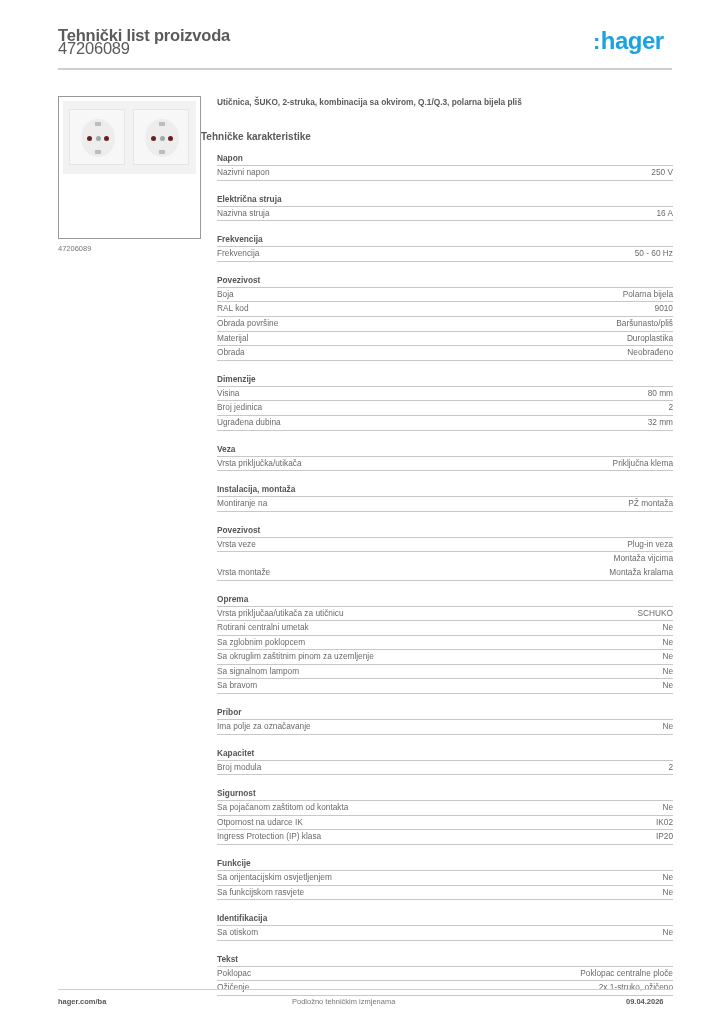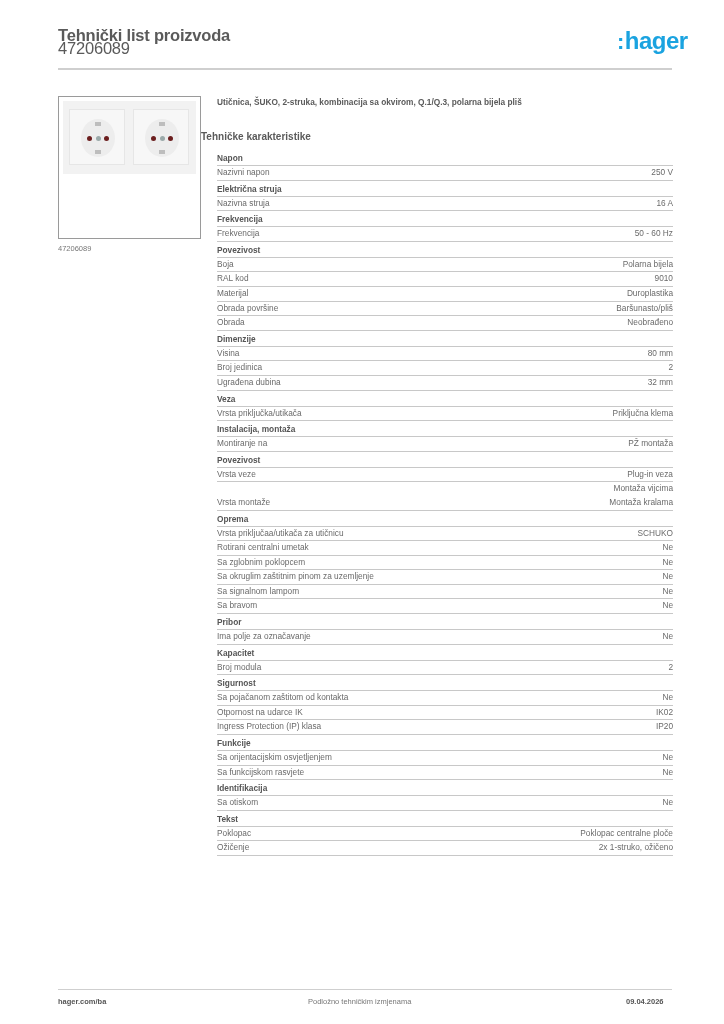--- a/index.html
+++ b/index.html
@@ -1,49 +1,49 @@
 <!DOCTYPE html>
 <html><head>
   <meta charset="utf-8">
   <style>
     * { box-sizing: border-box; margin: 0; padding: 0; }
     html, body { width: 724px; height: 1024px; background: #ffffff; overflow: hidden; }
     body { position: relative; font-family: "Liberation Sans", sans-serif; color: #555; }
 
     .header-title { position: absolute; left: 58px; top: 26px; font-size: 16.5px; font-weight: bold; color: #5a5a5a; letter-spacing: -0.2px; }
     .header-code { position: absolute; left: 58px; top: 39px; font-size: 16.5px; color: #5a5a5a; letter-spacing: -0.2px; }
-    .logo { position: absolute; left: 593px; top: 27px; font-size: 24px; font-weight: bold; color: #1aa3e0; letter-spacing: -0.5px; margin-left: 24px; }
+    .logo { position: absolute; left: 593px; top: 27px; font-size: 24px; font-weight: bold; color: #1aa3e0; letter-spacing: -0.5px; }
     .logo .colon { font-size: 22px; margin-right: 1px; }
     .header-rule { position: absolute; left: 58px; top: 68px; width: 614px; height: 2px; background: #cfcfcf; }
 
     .image-box { position: absolute; left: 58px; top: 96px; width: 143px; height: 143px; border: 1px solid #9a9a9a; background: #fff; }
     .product-photo { position: absolute; left: 4px; top: 4px; width: 133px; height: 73px; background: #f2f2f2; }
     .socket-frame { position: absolute; top: 8px; width: 56px; height: 56px; background: #f7f7f7; border: 1px solid #e6e6e6; }
     .socket-frame.left { left: 6px; }
     .socket-frame.right { left: 70px; }
     .socket-insert { position: absolute; left: 11px; top: 9px; width: 34px; height: 38px; border-radius: 50%; background: #ededed; }
     .pin { position: absolute; top: 17px; width: 5px; height: 5px; border-radius: 50%; background: #6b1e1e; }
     .pin.l { left: 6px; } .pin.r { left: 23px; }
     .pin.c { left: 14.5px; background: #9aa9a9; }
     .clip { position: absolute; left: 14px; width: 6px; height: 4px; background: #bdbdbd; }
     .clip.t { top: 3px; } .clip.b { top: 31px; }
     .image-caption { position: absolute; left: 58px; top: 244px; font-size: 7.5px; color: #777; }
 
     .product-desc { position: absolute; left: 217px; top: 97px; font-size: 8.3px; font-weight: bold; color: #5a5a5a; }
     .specs-heading { position: absolute; left: 201px; top: 131px; font-size: 10px; font-weight: bold; color: #5a5a5a; }
 
     .specs { position: absolute; left: 217px; top: 150px; width: 456px; }
-    .group { }
+    .group { margin-bottom: 10px; }
     .group-title { font-size: 8.3px; font-weight: bold; color: #555; height: 16px; line-height: 16px; border-bottom: 1px solid #c8c8c8; }
     .row { display: flex; justify-content: space-between; align-items: flex-end; font-size: 8.3px; color: #6a6a6a; min-height: 14.6px; line-height: 13.6px; border-bottom: 1px solid #c8c8c8; }
     .row .v { text-align: right; white-space: pre-line; }
 
     .footer-rule { position: absolute; left: 58px; top: 989px; width: 614px; height: 1px; background: #cfcfcf; }
     .footer-left { position: absolute; left: 58px; top: 997px; font-size: 7.5px; font-weight: bold; color: #555; }
-    .footer-center { position: absolute; left: 308px; top: 997px; font-size: 7.5px; color: #777; }
+    .footer-center { position: absolute; left: 292px; top: 997px; font-size: 7.5px; color: #777; }
     .footer-right { position: absolute; left: 626px; top: 997px; font-size: 7.5px; font-weight: bold; color: #555; text-align: right; }
   </style>
 </head>
 <body>
 
 <div class="header-title">Tehnički list proizvoda</div>
 <div class="header-code">47206089</div>
 <div class="logo"><span class="colon">:</span><span>hager</span></div>
 <div class="header-rule"></div>
 
@@ -100,26 +100,26 @@
       <div class="group-title">Povezivost</div>
       <div class="row">
         <span class="l">Boja</span>
         <span class="v">Polarna bijela</span>
       </div>
       <div class="row">
         <span class="l">RAL kod</span>
         <span class="v">9010</span>
       </div>
       <div class="row">
+        <span class="l">Obrada površine</span>
+        <span class="v">Baršunasto/pliš</span>
+      </div>
+      <div class="row">
         <span class="l">Materijal</span>
         <span class="v">Duroplastika</span>
-      </div>
-      <div class="row">
-        <span class="l">Obrada površine</span>
-        <span class="v">Baršunasto/pliš</span>
       </div>
       <div class="row">
         <span class="l">Obrada</span>
         <span class="v">Neobrađeno</span>
       </div>
     </div>
     <div class="group">
       <div class="group-title">Dimenzije</div>
       <div class="row">
         <span class="l">Visina</span>

